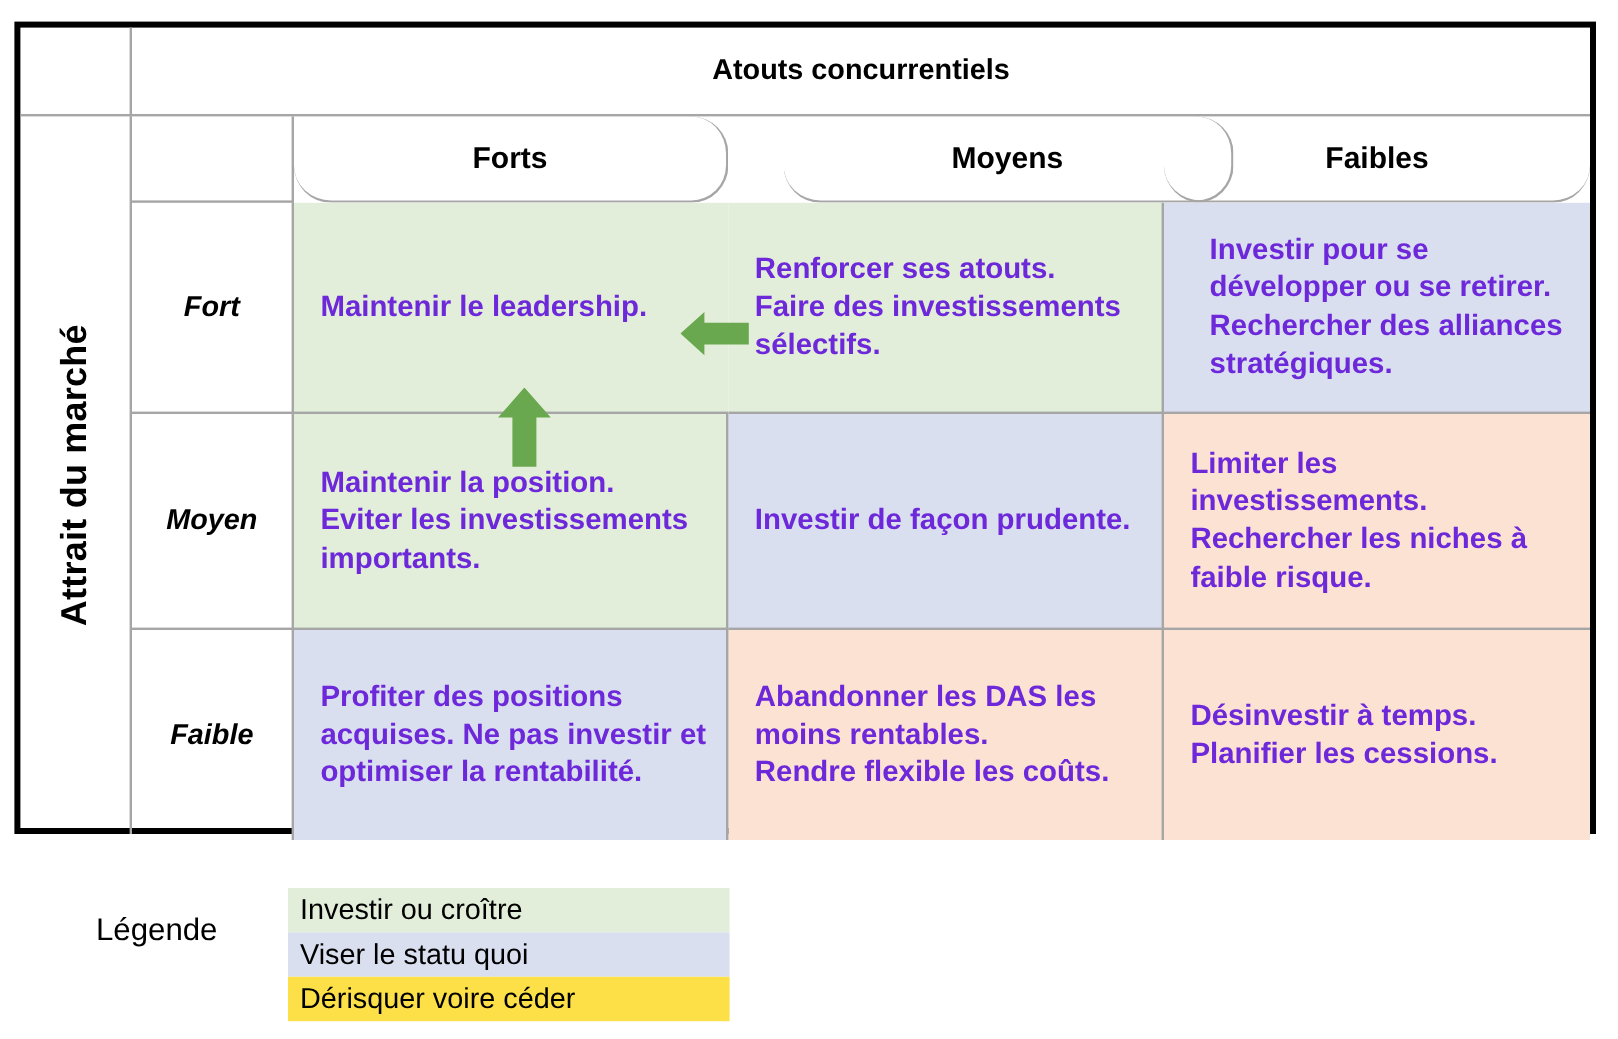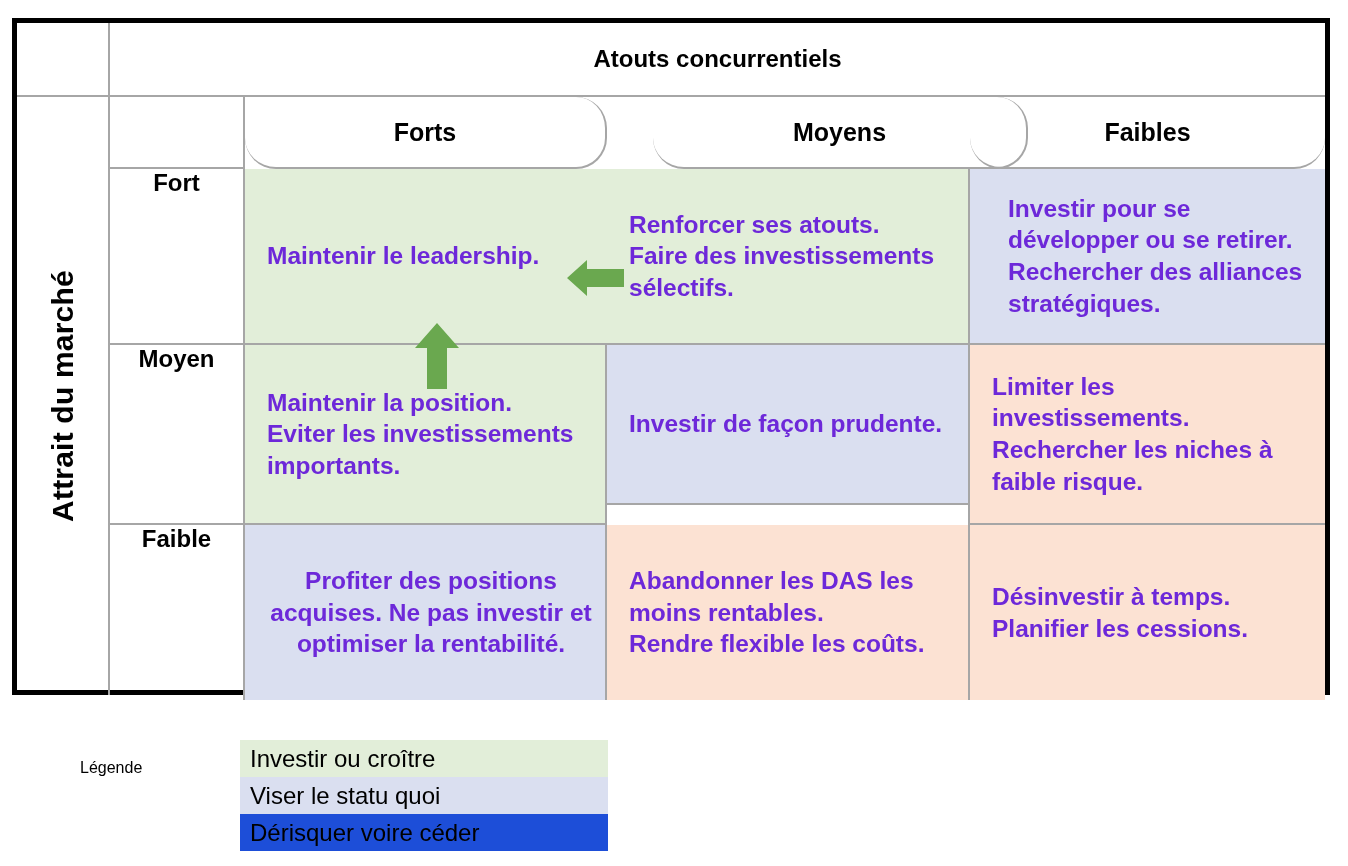--- a/index.html
+++ b/index.html
@@ -110,24 +110,25 @@
     font-weight: bold;
     color: #000;
   }
   .colhead.last { border-right: none; }
 
   
   .rowhead {
     left: 93px;
     width: 135px;
     display: flex;
-    align-items: flex-start;
-    justify-content: center;
-    border-right: 2px solid #a6a6a6;
-    border-bottom: 2px solid #a6a6a6;
+    align-items: center;
+    justify-content: center;
+    border-right: 2px solid #a6a6a6;
+    border-bottom: 2px solid #a6a6a6;
+    font-style: italic;
   }
   .rowhead.last { border-bottom: none; }
   .rowhead span {
     font-size: 24px;
     font-weight: bold;
     color: #000;
   }
 
   
   .body-cell {
@@ -156,21 +157,21 @@
     position: absolute;
     left: 12px;
     top: 735px;
     width: 700px;
     height: 120px;
   }
   #legend-label {
     position: absolute;
     left: 68px;
     top: 24px;
-    font-size: 16px;
+    font-size: 26px;
     color: #000;
   }
   .legend-row {
     position: absolute;
     left: 228px;
     width: 368px;
     height: 37px;
     display: flex;
     align-items: center;
   }
@@ -226,29 +227,29 @@
 Faire des investissements sélectifs.</p>
     </div>
     <div class="cell body-cell" style="left:953px;top:146px;width:355px;height:176px;background:#dadff0;padding-left:16px;">
       <p style="white-space: pre-line;">Investir pour se développer ou se retirer. Rechercher des alliances stratégiques.</p>
     </div>
 
     <div class="cell body-cell" style="left:228px;top:322px;width:362px;height:180px;background:#e2eed9;">
       <p style="white-space: pre-line;">Maintenir la position.
 Eviter les investissements importants.</p>
     </div>
-    <div class="cell body-cell" style="left:590px;top:322px;width:363px;height:160px;background:#dadff0;">
+    <div class="cell body-cell" style="left:590px;top:322px;width:363px;height:180px;background:#dadff0;">
       <p style="white-space: pre-line;">Investir de façon prudente.</p>
     </div>
     <div class="cell body-cell" style="left:953px;top:322px;width:355px;height:180px;background:#fce2d3;">
       <p style="white-space: pre-line;">Limiter les investissements. Rechercher les niches à faible risque.</p>
     </div>
 
     <div class="cell body-cell nb" style="left:228px;top:502px;width:362px;height:175px;background:#dadff0;">
-      <p style="white-space: pre-line; text-align: center;">Profiter des positions acquises. Ne pas investir et optimiser la rentabilité.</p>
+      <p style="white-space: pre-line;">Profiter des positions acquises. Ne pas investir et optimiser la rentabilité.</p>
     </div>
     <div class="cell body-cell nb" style="left:590px;top:502px;width:363px;height:175px;background:#fce2d3;">
       <p style="white-space: pre-line;">Abandonner les DAS les moins rentables.
 Rendre flexible les coûts.</p>
     </div>
     <div class="cell body-cell nb" style="left:953px;top:502px;width:355px;height:175px;background:#fce2d3;">
       <p style="white-space: pre-line;">Désinvestir à temps.
 Planifier les cessions.</p>
     </div>
 
@@ -268,16 +269,16 @@
 
 <div id="legend">
   <div id="legend-label">Légende</div>
 
   <div class="legend-row" style="top:5px;background:#e2eed9;">
     <span>Investir ou croître</span>
   </div>
   <div class="legend-row" style="top:42px;background:#dadff0;">
     <span>Viser le statu quoi</span>
   </div>
-  <div class="legend-row" style="top:79px;background:#1d4ed8;">
+  <div class="legend-row" style="top:79px;background:#fde047;">
     <span>Dérisquer voire céder</span>
   </div>
 </div>
 
 </body></html>

